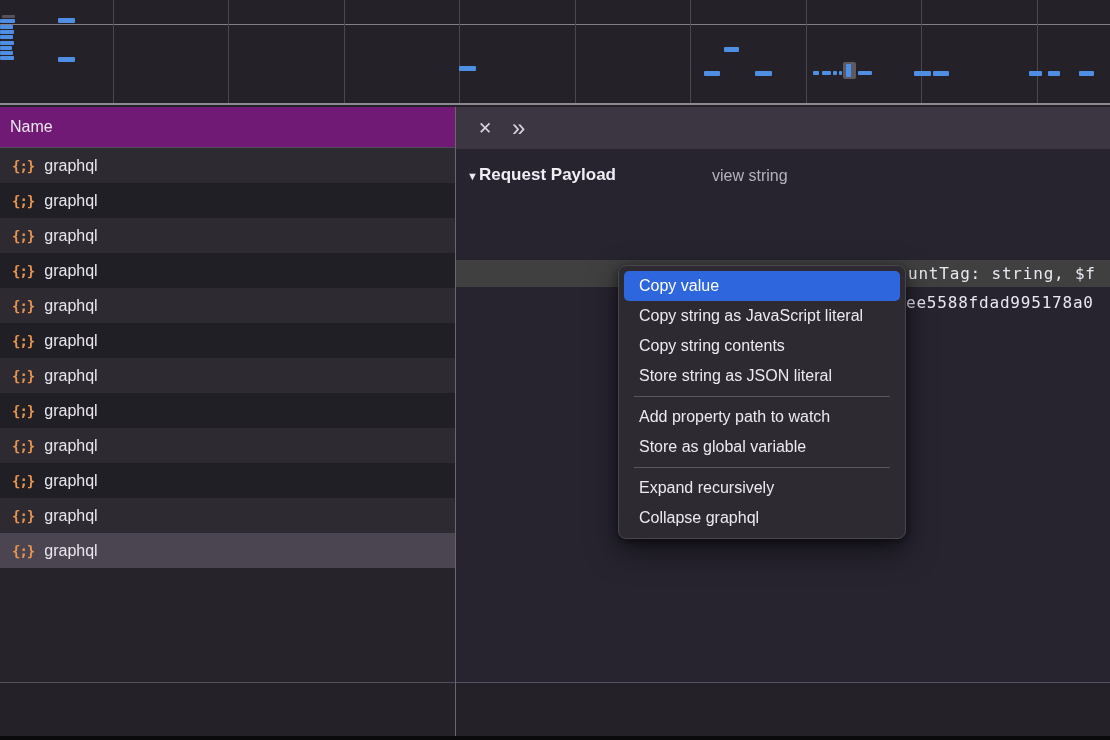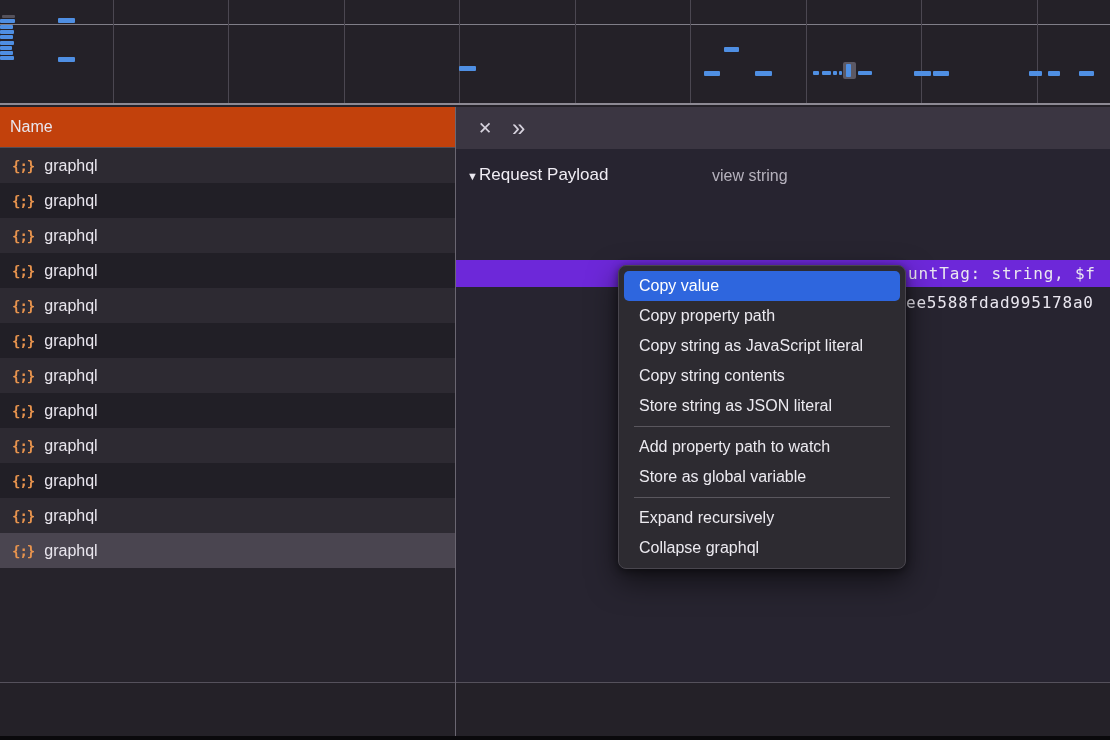--- a/index.html
+++ b/index.html
@@ -21,21 +21,21 @@
   .ov-bar { position:absolute; background:#4f8fe3; border-radius:1px; }
   #ov-highlight { position:absolute; background:#635f6c; opacity:.9; border-radius:2px; }
 
   
   #main { position:absolute; left:0; top:107px; width:1110px; height:575px; background:#26232b; }
   #v-divider { position:absolute; left:455px; top:107px; height:629px; width:1px; background:#6a6671; z-index:5; }
 
   
   #left-panel { position:absolute; left:0; top:0; width:455px; height:100%; background:#26232b; }
   #list-header {
-    height:41px; background:#c2410c; border-bottom:1px solid #514d57;
+    height:41px; background:#701a75; border-bottom:1px solid #514d57;
     display:flex; align-items:center; padding-left:10px;
     color:#e9e6ee; font-size:16px;
   }
   .req-row { height:35px; display:flex; align-items:center; padding-left:12px; gap:10px; cursor:default; }
   .req-row.odd  { background:#2d2a32; }
   .req-row.even { background:#211f26; }
   .req-row.selected { background:#4a4550; }
   .req-icon { color:#e8944e; font-family:"DejaVu Sans Mono", monospace; font-size:14px; font-weight:bold; letter-spacing:-1px; }
   .req-label { color:#e9e6ee; font-size:16px; }
 
@@ -55,30 +55,30 @@
   .tab.active { color:#cdb2f2; }
   .tab.active .tab-underline {
     position:absolute; left:10px; right:10px; bottom:2px; height:3px;
     background:#a98ee0; border-radius:2px;
   }
   #overflow-btn { display:flex; align-items:center; padding:0 10px; color:#d6d2dd; font-size:24px; cursor:pointer; }
 
   #payload-content { position:relative; height:532px; overflow:hidden; }
   #section-row { position:absolute; top:16px; left:0; width:100%; height:24px; }
   #section-twisty { position:absolute; left:11px; top:5px; font-size:11px; color:#e9e6ee; }
-  #section-title { position:absolute; left:23px; top:0; font-size:17px; font-weight:normal; color:#f0edf4; }
+  #section-title { position:absolute; left:23px; top:0; font-size:17px; font-weight:bold; color:#f0edf4; }
   #view-source { position:absolute; left:256px; top:2px; font-size:16px; color:#b6b2bd; cursor:pointer; }
 
   .tree-row {
     position:absolute; left:0; width:100%; height:27px; line-height:27px;
     font-family:"DejaVu Sans Mono", monospace; font-size:16px; letter-spacing:0.8px;
     white-space:pre; overflow:hidden;
   }
   .t-plain { color:#eae7f0; }
-  #row-query { background:#6d28d9;text-decoration:underline; }
+  #row-query { background:#404040;text-decoration:underline; }
   .frag-right { position:absolute; top:0; }
 
   
   #context-menu {
     position:absolute; left:618px; top:265px; width:288px;
     background:#2d2b31; border:1px solid #49464e; border-radius:8px;
     padding:5px 0; z-index:20;
     box-shadow:0 12px 30px rgba(0,0,0,.55), 0 2px 8px rgba(0,0,0,.45);
   }
   .menu-item {
@@ -230,21 +230,20 @@
         <span class="t-plain frag-right" style="left:450px;">ee5588fdad995178a0</span>
       </div>
     </div>
   </div>
 </div>
 
 <div id="v-divider"></div>
 
 <div id="context-menu">
     <div class="menu-item highlighted">Copy value</div>
-    <div class="menu-item">Copy property path</div>
     <div class="menu-item">Copy string as JavaScript literal</div>
     <div class="menu-item">Copy string contents</div>
     <div class="menu-item">Store string as JSON literal</div>
     <div class="menu-sep"></div>
     <div class="menu-item">Add property path to watch</div>
     <div class="menu-item">Store as global variable</div>
     <div class="menu-sep"></div>
     <div class="menu-item">Expand recursively</div>
     <div class="menu-item">Collapse graphql</div>
   </div>

